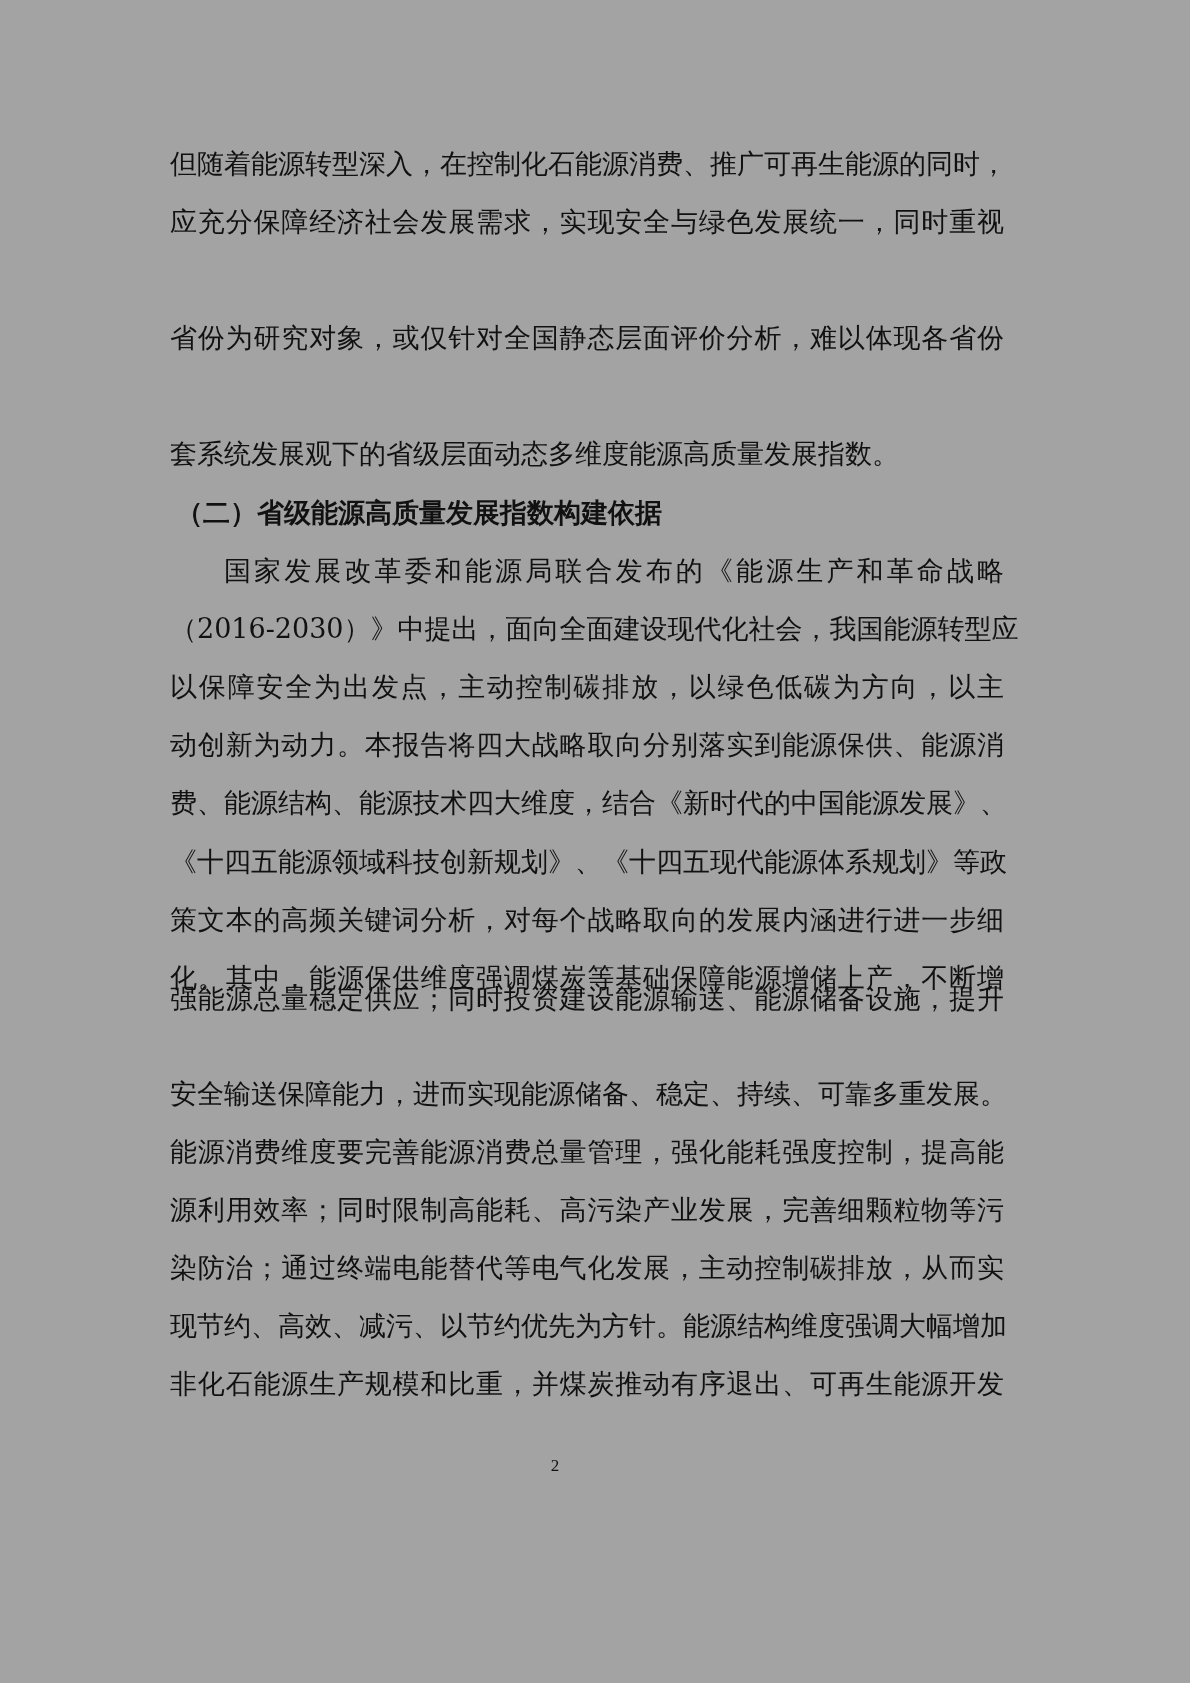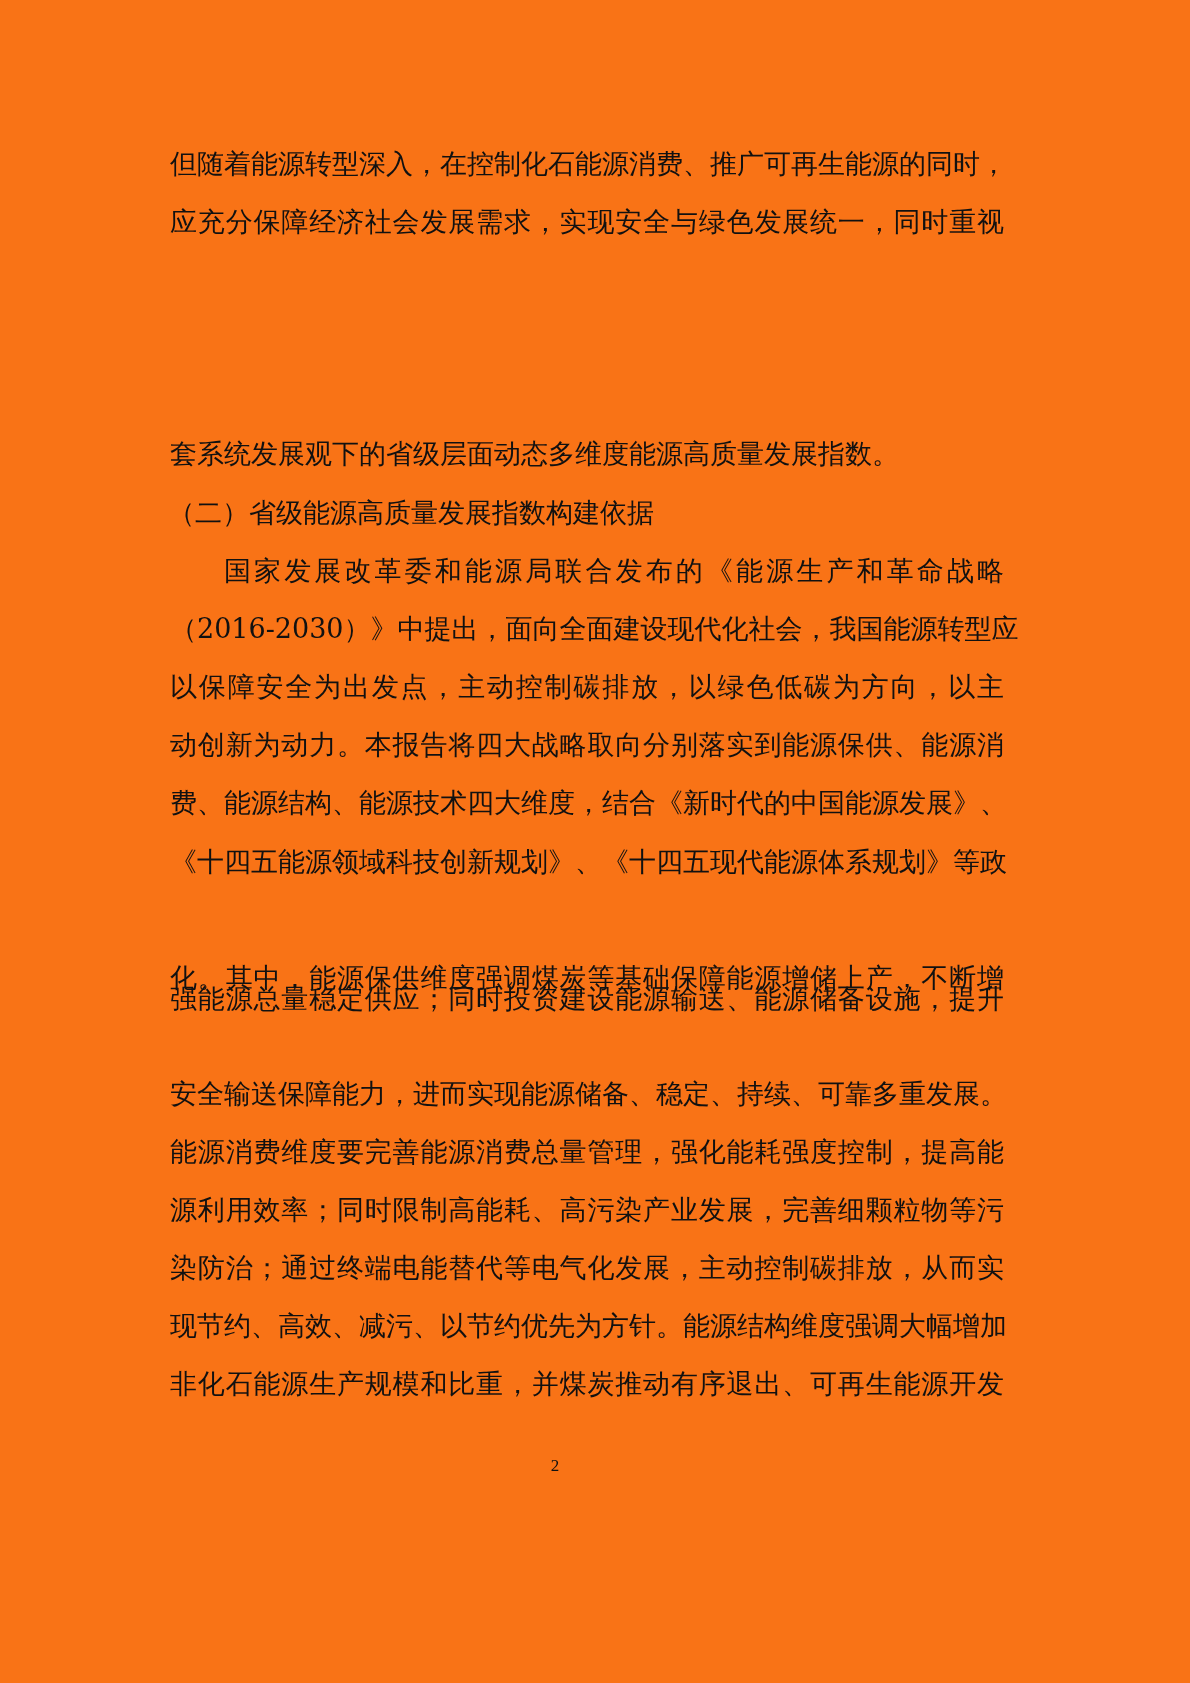--- a/index.html
+++ b/index.html
@@ -13,42 +13,42 @@
     position: relative;
     overflow: hidden;
     font-family: "DejaVu Serif", "Liberation Serif", serif;
     color: #111111;
   }
   .page {
     position: absolute;
     left: 0; top: 0;
     width: 1190px;
     height: 1683px;
-    background: #f97316;
+    background: #a3a3a3;
   }
   .line {
     position: absolute;
     left: 170px;
     width: 834px;
     height: 34px;
     font-size: 27px;
     line-height: 34px;
     white-space: nowrap;
     text-align: justify;
     text-align-last: justify;
     letter-spacing: 0px;
   }
   .line.last {
     text-align-last: left;
   }
   .line.heading {
     font-family: "DejaVu Sans", "Liberation Sans", sans-serif;
-    font-weight: normal;
+    font-weight: bold;
     text-align-last: left;
-    left: 168px;
+    left: 176px;
   }
   .line.indent {
     left: 224px;
     width: 780px;
   }
   .page-number {
     position: absolute;
     left: 0;
     width: 1110px;
     top: 1456px;
@@ -58,30 +58,32 @@
     color: #111111;
   }
 </style>
 </head>
 <body>
 
 <div class="page">
 
   <div class="line" style="top:147px">但随着能源转型深入，在控制化石能源消费、推广可再生能源的同时，</div>
   <div class="line" style="top:205px">应充分保障经济社会发展需求，实现安全与绿色发展统一，同时重视</div>
+  <div class="line" style="top:321px">省份为研究对象，或仅针对全国静态层面评价分析，难以体现各省份</div>
   <div class="line last" style="top:437px">套系统发展观下的省级层面动态多维度能源高质量发展指数。</div>
 
   <div class="line heading" style="top:496px">（二）省级能源高质量发展指数构建依据</div>
 
   <div class="line indent" style="top:554px">国家发展改革委和能源局联合发布的《能源生产和革命战略</div>
   <div class="line" style="top:612px">（2016-2030）》中提出，面向全面建设现代化社会，我国能源转型应</div>
   <div class="line" style="top:670px">以保障安全为出发点，主动控制碳排放，以绿色低碳为方向，以主</div>
   <div class="line" style="top:728px">动创新为动力。本报告将四大战略取向分别落实到能源保供、能源消</div>
   <div class="line" style="top:786px">费、能源结构、能源技术四大维度，结合《新时代的中国能源发展》、</div>
   <div class="line" style="top:845px">《十四五能源领域科技创新规划》、《十四五现代能源体系规划》等政</div>
+  <div class="line" style="top:903px">策文本的高频关键词分析，对每个战略取向的发展内涵进行进一步细</div>
   <div class="line" style="top:961px">化。其中，能源保供维度强调煤炭等基础保障能源增储上产，不断增</div>
   <div class="line" style="top:982px">强能源总量稳定供应；同时投资建设能源输送、能源储备设施，提升</div>
   <div class="line" style="top:1077px">安全输送保障能力，进而实现能源储备、稳定、持续、可靠多重发展。</div>
   <div class="line" style="top:1135px">能源消费维度要完善能源消费总量管理，强化能耗强度控制，提高能</div>
   <div class="line" style="top:1193px">源利用效率；同时限制高能耗、高污染产业发展，完善细颗粒物等污</div>
   <div class="line" style="top:1251px">染防治；通过终端电能替代等电气化发展，主动控制碳排放，从而实</div>
   <div class="line" style="top:1309px">现节约、高效、减污、以节约优先为方针。能源结构维度强调大幅增加</div>
   <div class="line" style="top:1367px">非化石能源生产规模和比重，并煤炭推动有序退出、可再生能源开发</div>
 
   <div class="page-number">2</div>

